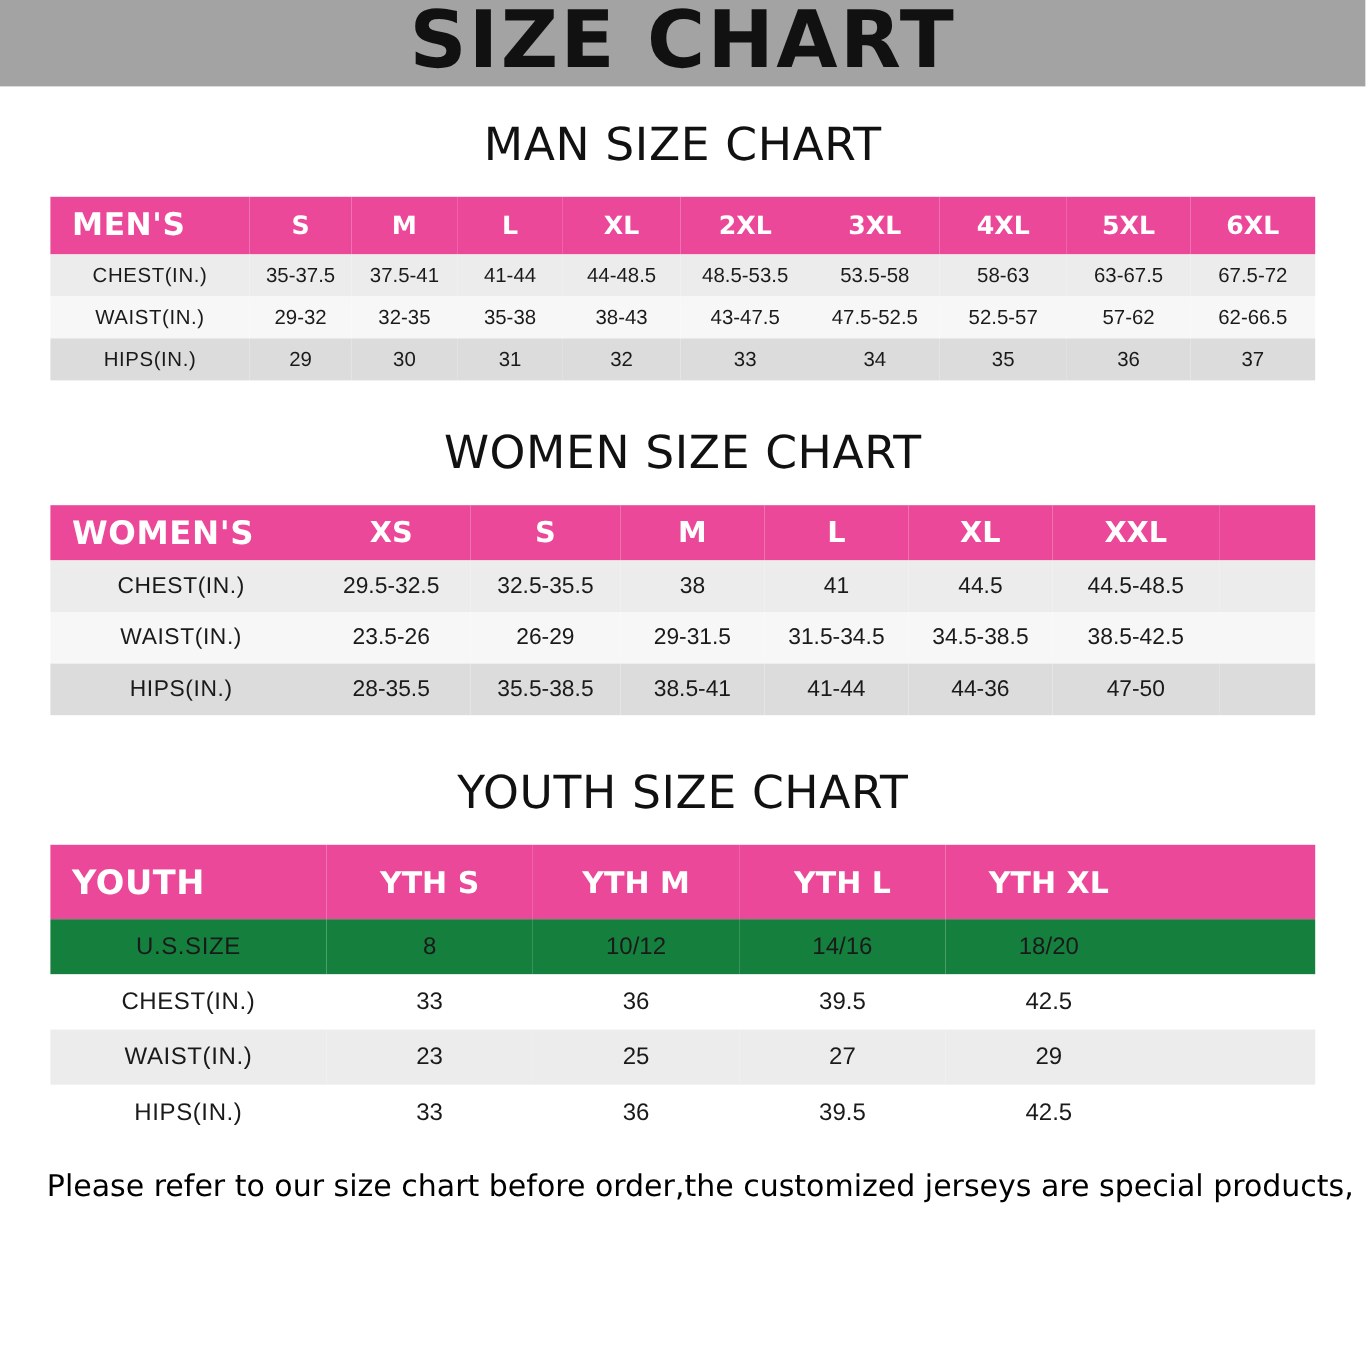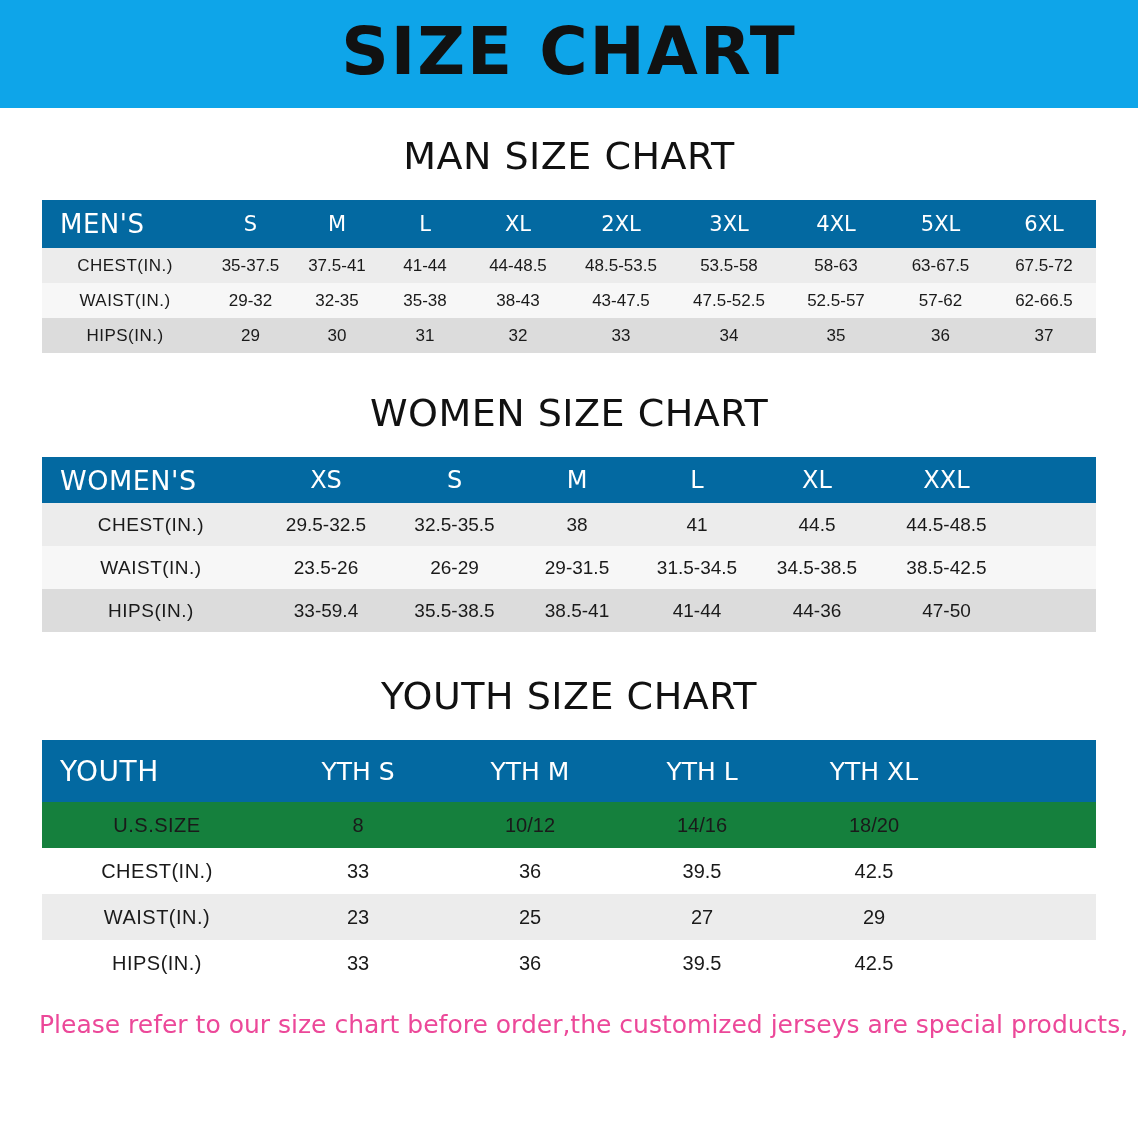--- a/index.html
+++ b/index.html
@@ -13,22 +13,22 @@
   .page {
     width: 1138px;
     height: 1132px;
     position: relative;
     background: #ffffff;
   }
 
   
   .banner {
     width: 100%;
-    height: 108px;
-    background: #0ea5e9;
+    height: 72px;
+    background: #a3a3a3;
     display: flex;
     align-items: center;
     justify-content: center;
   }
   .banner-title {
     font-family: "DejaVu Sans", sans-serif;
     font-weight: bold;
     font-size: 66px;
     letter-spacing: 2px;
     color: #111111;
@@ -51,24 +51,24 @@
 
   
   table {
     border-collapse: collapse;
     table-layout: fixed;
     margin: 0 auto;
   }
   .chart-table { width: 1054px; }
 
   .chart-table thead th {
-    background: #0369a1;
+    background: #ec4899;
     color: #ffffff;
     font-family: "DejaVu Sans", sans-serif;
-    font-weight: normal;
+    font-weight: bold;
     text-align: center;
     padding: 0;
   }
   .chart-table thead th.corner {
     text-align: left;
     padding-left: 18px;
     font-size: 25px;
     letter-spacing: 0.5px;
   }
 
@@ -113,21 +113,21 @@
   #youth-table tbody tr:nth-child(1) td { background: #15803d; }
   #youth-table tbody tr:nth-child(2) td { background: #ffffff; }
   #youth-table tbody tr:nth-child(3) td { background: #ececec; }
   #youth-table tbody tr:nth-child(4) td { background: #ffffff; }
 
   
   .note {
     margin: 22px auto 0 auto;
     width: 1060px;
     text-align: right;
-    color: #ec4899;
+    color: #000000;
     font-family: "DejaVu Sans", sans-serif;
     font-size: 25px;
     line-height: 1.38;
   }
   .note-line { display: block; white-space: nowrap; }
 </style>
 </head>
 <body>
 
 <div class="page">
@@ -246,21 +246,21 @@
         <td>23.5-26</td>
         <td>26-29</td>
         <td>29-31.5</td>
         <td>31.5-34.5</td>
         <td>34.5-38.5</td>
         <td>38.5-42.5</td>
         <td></td>
       </tr>
       <tr>
         <td class="rowlabel">HIPS(IN.)</td>
-        <td>33-59.4</td>
+        <td>28-35.5</td>
         <td>35.5-38.5</td>
         <td>38.5-41</td>
         <td>41-44</td>
         <td>44-36</td>
         <td>47-50</td>
         <td></td>
       </tr>
     </tbody>
   </table>
 

